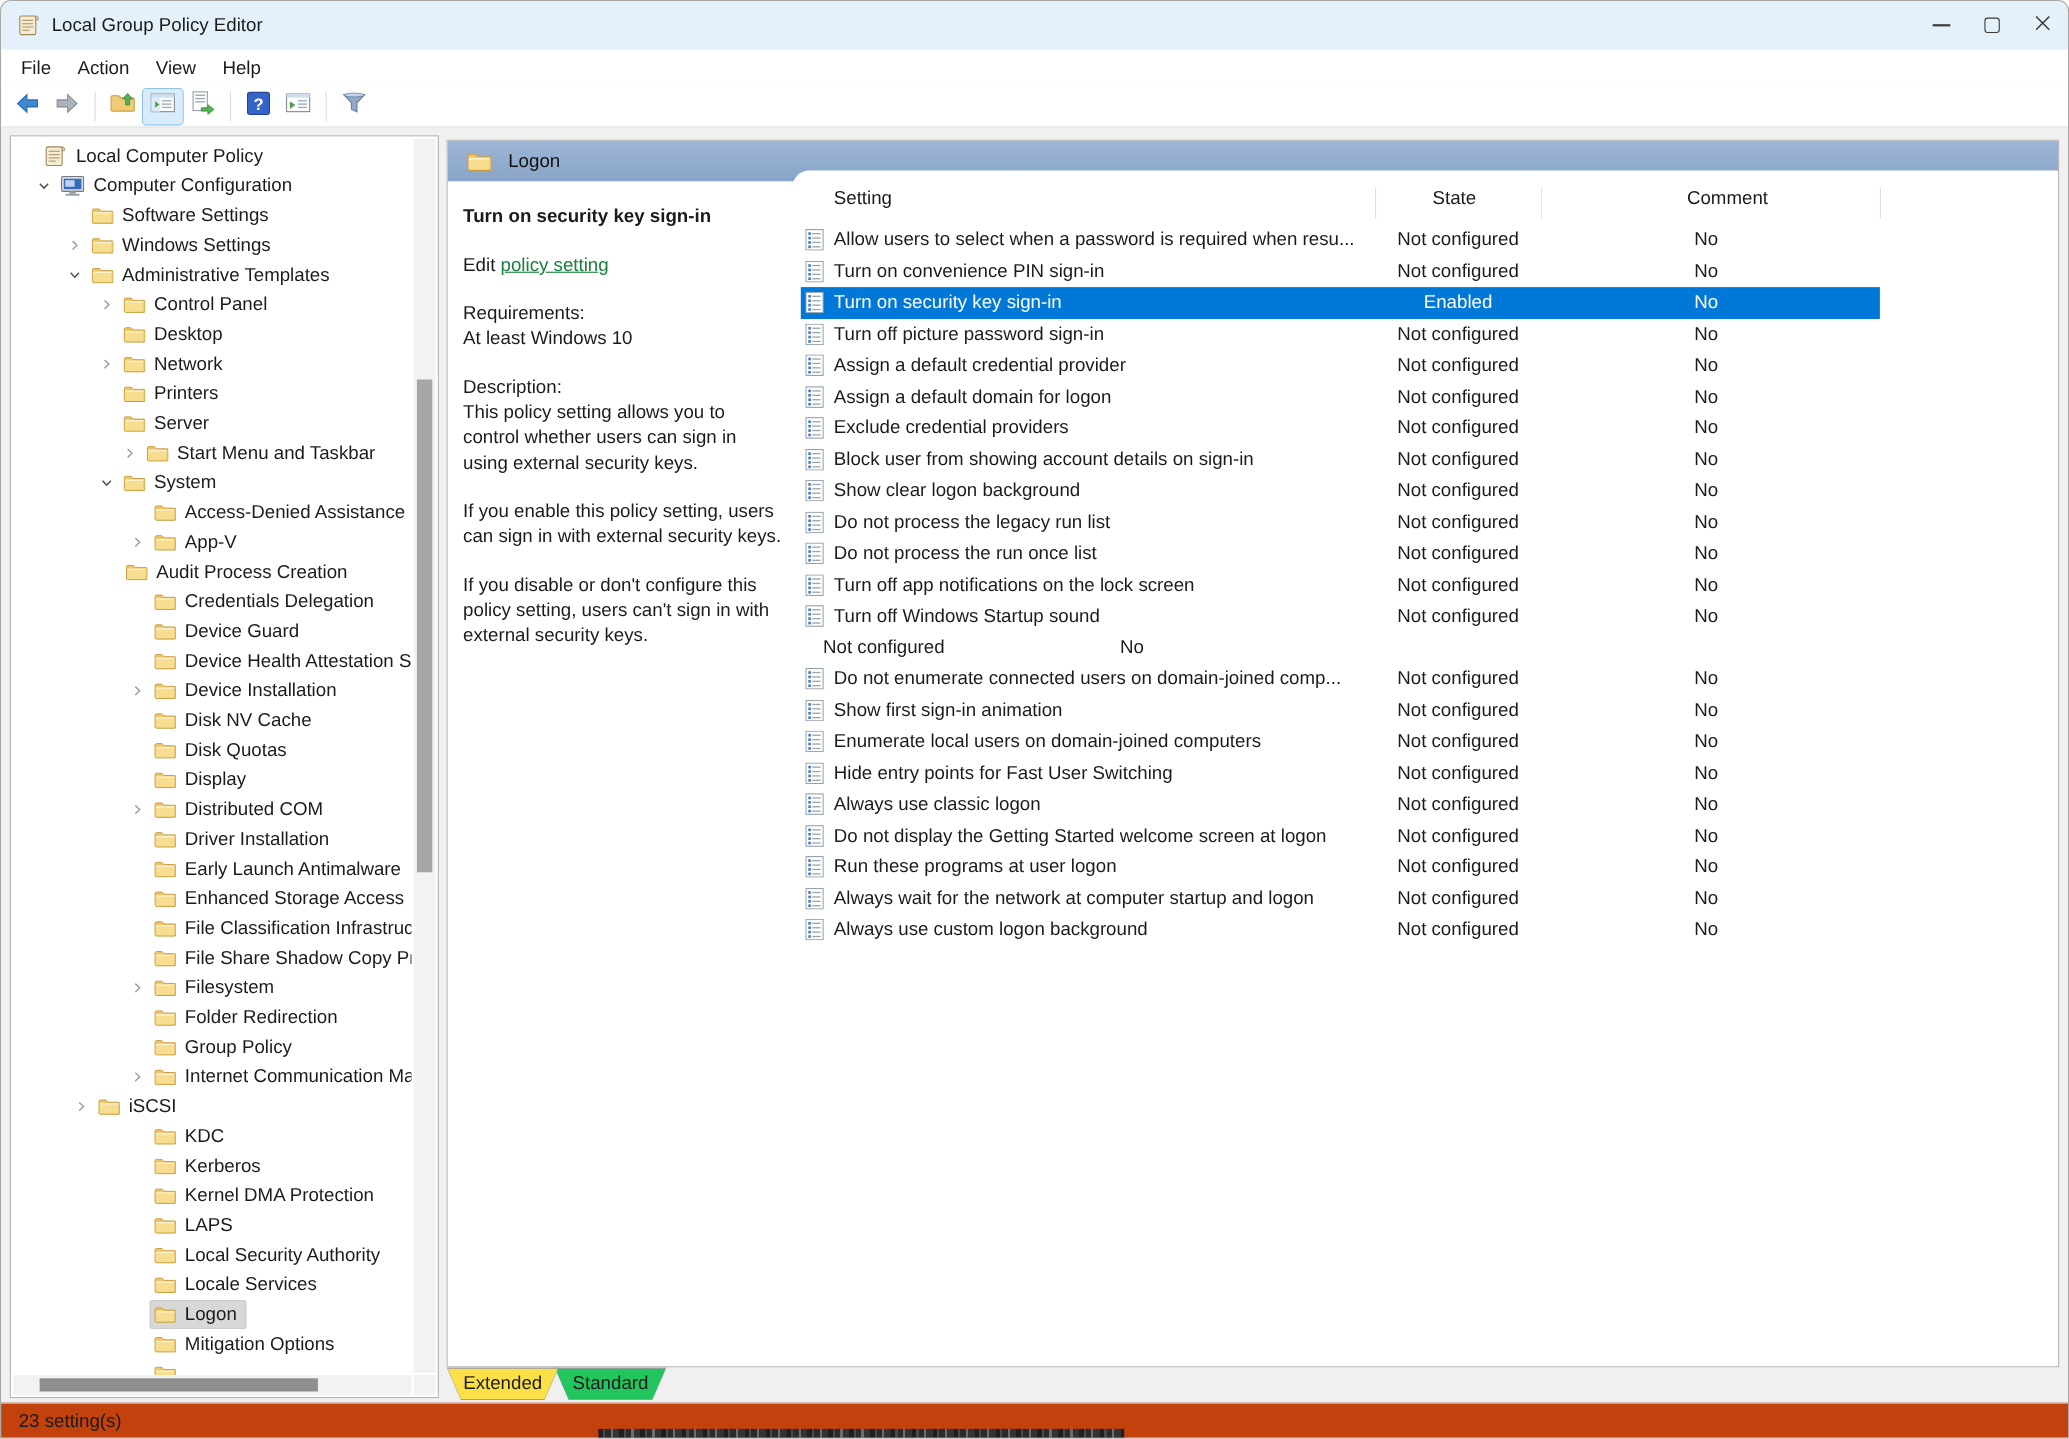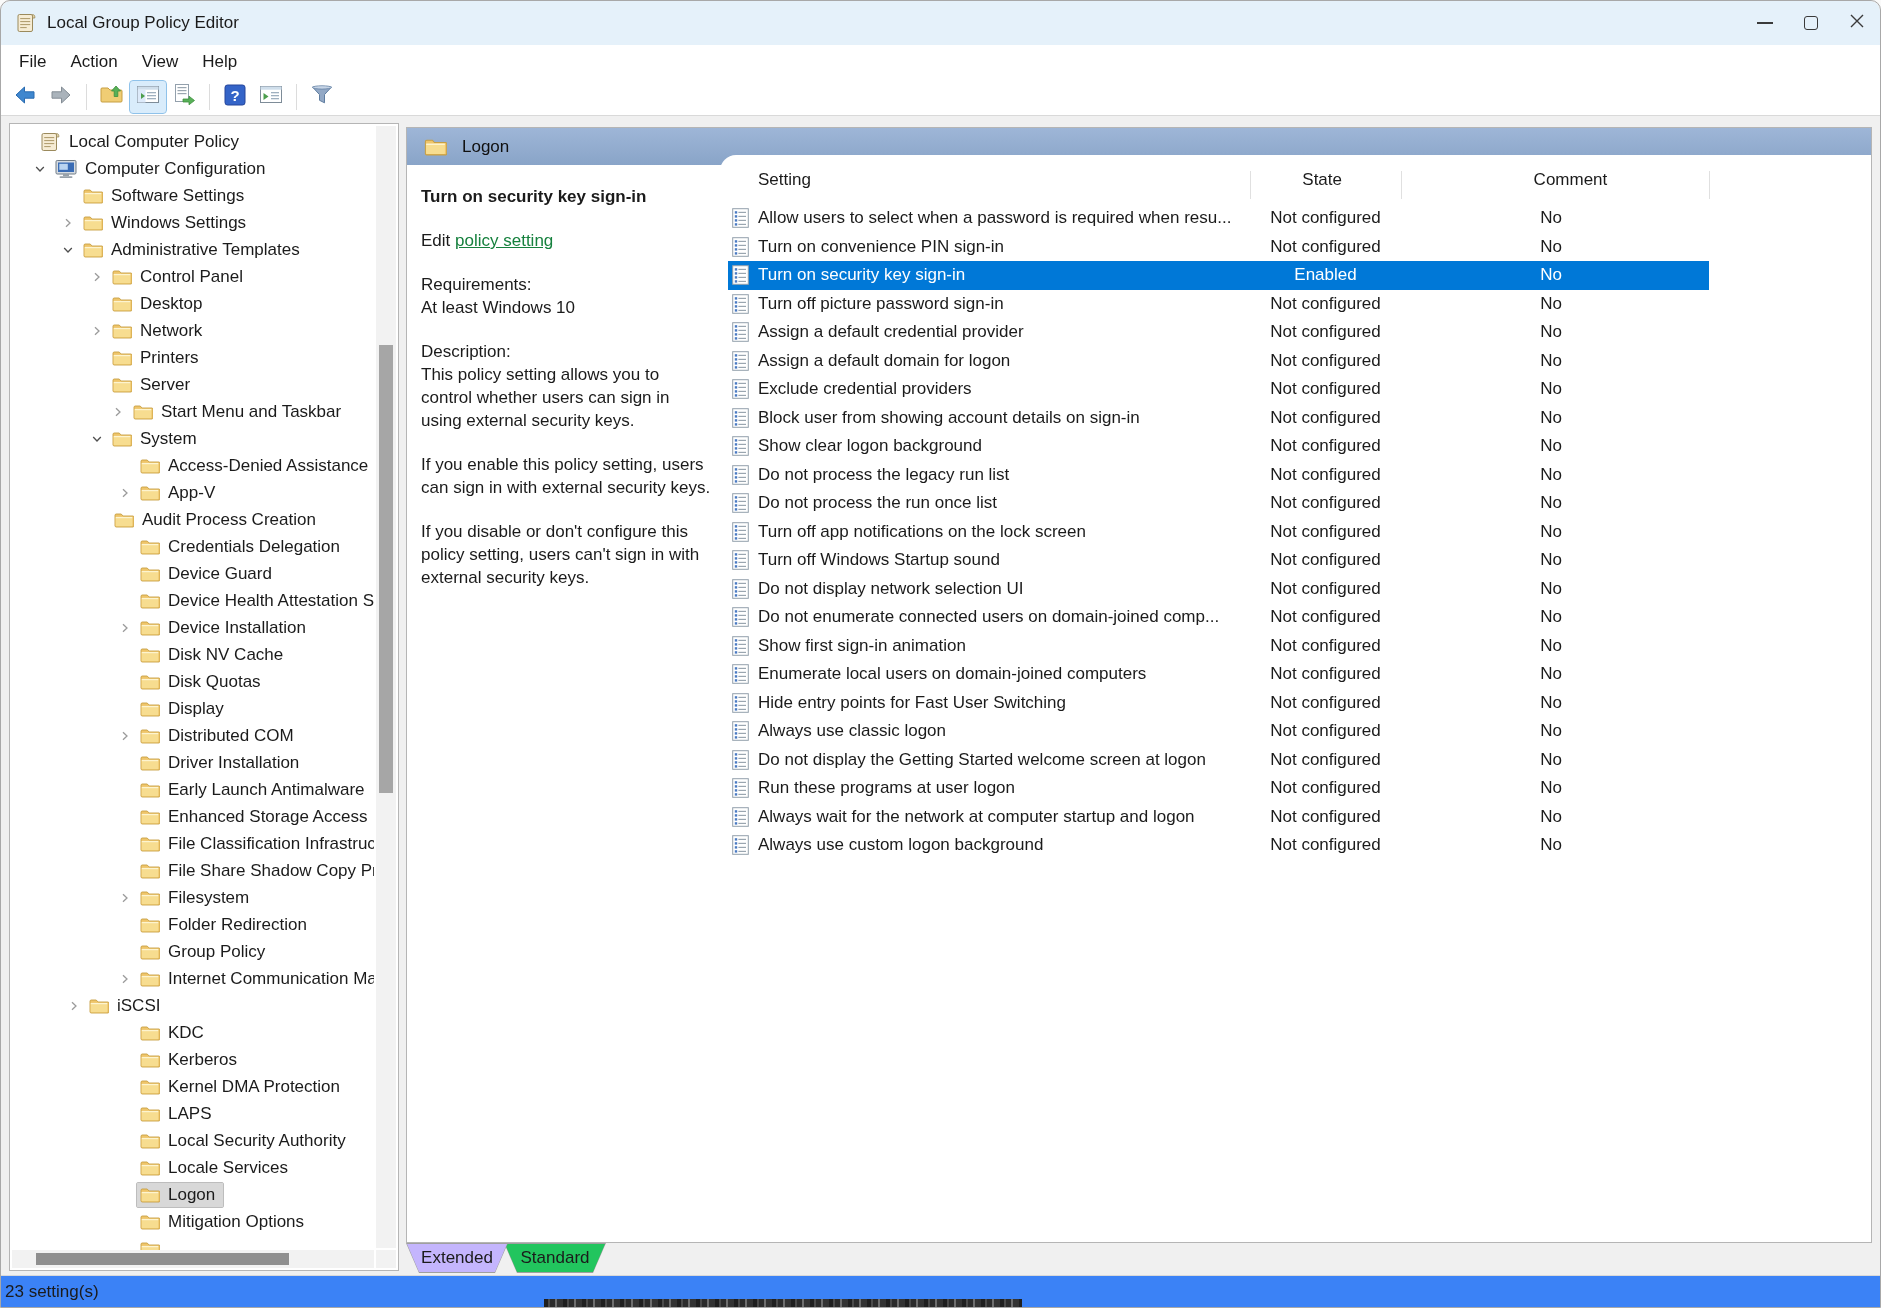--- a/index.html
+++ b/index.html
@@ -65,24 +65,24 @@
   .c-set{width:522px;display:flex;align-items:center;gap:9px;padding-left:4px;overflow:hidden;white-space:nowrap;}
   .c-state{width:151px;text-align:center;}
   .c-com{width:300px;text-align:center;}
   
   .tabstrip{position:absolute;left:405px;top:1127px;height:34px;display:flex;align-items:flex-start;}
   .tab{position:relative;height:30px;width:102px;clip-path:polygon(0 0,100% 0,calc(100% - 13px) 100%,13px 100%);background:#9f9f9f;}
   .tab + .tab{margin-left:-4px;}
   .tab-inner{position:absolute;inset:1px;clip-path:polygon(0 0,100% 0,calc(100% - 12px) 100%,12px 100%);
     background:#22c55e;display:flex;align-items:center;justify-content:center;font-size:17px;}
   .tab.active{z-index:2;}
-  .tab.active .tab-inner{background:#c4b5fd;}
+  .tab.active .tab-inner{background:#fde047;}
   
-  .statusbar{position:absolute;left:0;right:0;bottom:0;height:32px;background:#3b82f6;
-    border-top:1px solid #d9d9d9;font-size:17px;line-height:31px;padding-left:4px;}
+  .statusbar{position:absolute;left:0;right:0;bottom:0;height:32px;background:#c2410c;
+    border-top:1px solid #d9d9d9;font-size:17px;line-height:31px;padding-left:16px;}
   .garble{position:absolute;left:543px;bottom:0;width:478px;height:8px;
     background:repeating-linear-gradient(90deg,#1f1f1f 0 4px,#4a4a4a 4px 6px,#2b2b2b 6px 11px,#6e6e6e 11px 13px,#333 13px 19px);}
 </style>
 </head>
 <body>
 
 <div class="window">
 
   <div class="titlebar">
     <span class="app-icon" id="titleIcon">
@@ -1092,36 +1092,20 @@
                     <rect x="2.8" y="15.2" width="2.4" height="2.4" fill="#4a7ac2"></rect>
                     <rect x="6.4" y="15.8" width="7.6" height="1.2" fill="#9aa6b0"></rect>
                   </svg>
                 </span>
                 <span>Turn off Windows Startup sound</span>
               </div>
               <div class="c-state">Not configured</div>
               <div class="c-com">No</div>
             </div>
             <div class="lrow">
-              <div class="c-set">
-                <span style="display:flex">
-                  <svg width="17" height="20" viewBox="0 0 17 20">
-                    <rect x=".7" y=".7" width="15.6" height="18.6" fill="#fff" stroke="#93a0ac"></rect>
-                    <rect x="2.8" y="3.2" width="2.4" height="2.4" fill="#4a7ac2"></rect>
-                    <rect x="6.4" y="3.8" width="7.6" height="1.2" fill="#9aa6b0"></rect>
-                    <rect x="2.8" y="7.2" width="2.4" height="2.4" fill="#4a7ac2"></rect>
-                    <rect x="6.4" y="7.8" width="7.6" height="1.2" fill="#9aa6b0"></rect>
-                    <rect x="2.8" y="11.2" width="2.4" height="2.4" fill="#4a7ac2"></rect>
-                    <rect x="6.4" y="11.8" width="7.6" height="1.2" fill="#9aa6b0"></rect>
-                    <rect x="2.8" y="15.2" width="2.4" height="2.4" fill="#4a7ac2"></rect>
-                    <rect x="6.4" y="15.8" width="7.6" height="1.2" fill="#9aa6b0"></rect>
-                  </svg>
-                </span>
-                <span>Do not display network selection UI</span>
-              </div>
               <div class="c-state">Not configured</div>
               <div class="c-com">No</div>
             </div>
             <div class="lrow">
               <div class="c-set">
                 <span style="display:flex">
                   <svg width="17" height="20" viewBox="0 0 17 20">
                     <rect x=".7" y=".7" width="15.6" height="18.6" fill="#fff" stroke="#93a0ac"></rect>
                     <rect x="2.8" y="3.2" width="2.4" height="2.4" fill="#4a7ac2"></rect>
                     <rect x="6.4" y="3.8" width="7.6" height="1.2" fill="#9aa6b0"></rect>

